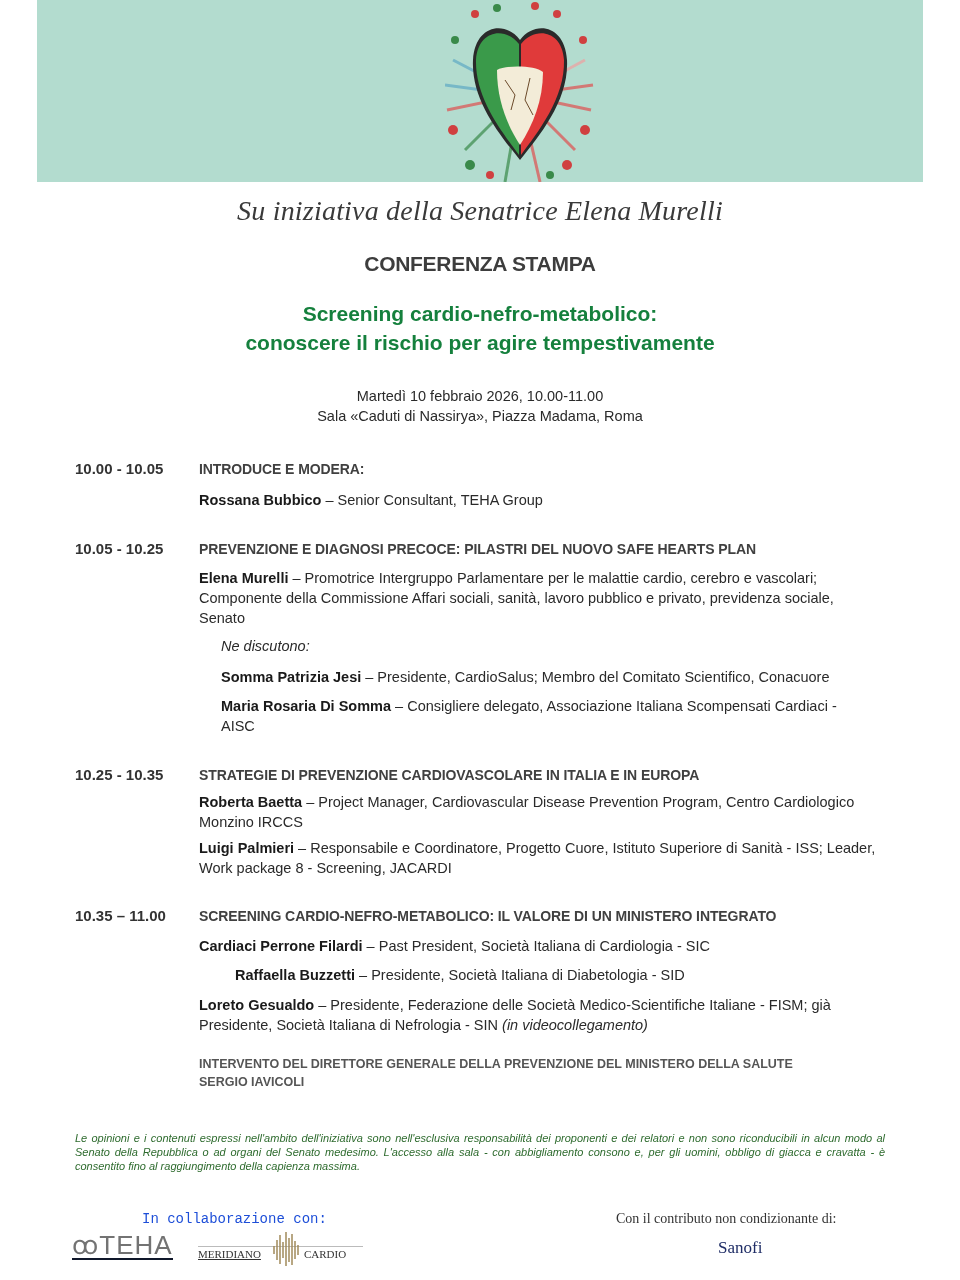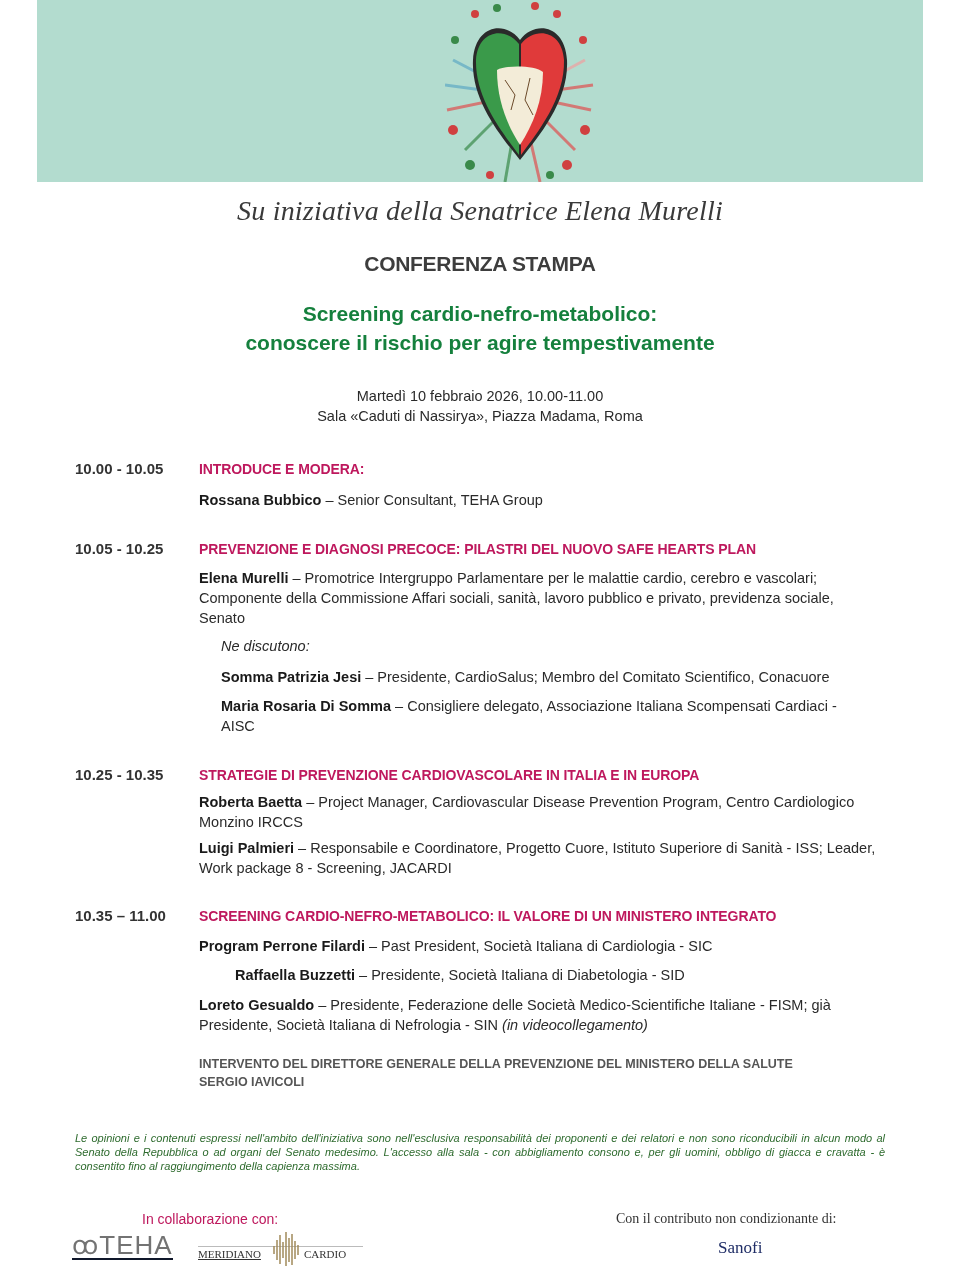--- a/index.html
+++ b/index.html
@@ -6,28 +6,28 @@
   body{width:960px;height:1280px;position:relative;overflow:hidden;font-family:"Liberation Sans",sans-serif;color:#222;}
   .banner{position:absolute;left:37px;top:0;width:886px;height:182px;background:#b3dccf;overflow:hidden;}
   .heart-wrap{position:absolute;left:408px;top:0;width:150px;height:182px;}
   .subtitle{position:absolute;left:0;top:195px;width:960px;text-align:center;font-family:"Liberation Serif",serif;font-style:italic;font-size:28px;color:#3a3a3a;letter-spacing:0.2px;}
   .conf{position:absolute;left:0;top:252px;width:960px;text-align:center;font-weight:bold;font-size:21px;color:#3d3d3d;letter-spacing:-0.3px;}
   .title{position:absolute;left:0;top:299px;width:960px;text-align:center;font-weight:bold;font-size:21px;line-height:29px;color:#15803d;}
   .when{position:absolute;left:0;top:386px;width:960px;text-align:center;font-size:14.5px;line-height:20px;color:#2a2a2a;}
   .agenda{position:absolute;left:75px;top:460px;width:820px;}
   .block{position:absolute;left:0;width:820px;}
   .time{position:absolute;left:0;top:0;font-weight:bold;font-size:15px;color:#333;white-space:nowrap;}
-  .topic{position:absolute;left:124px;top:1px;font-weight:bold;font-size:14px;color:#be185d;white-space:nowrap;letter-spacing:-0.1px;}
+  .topic{position:absolute;left:124px;top:1px;font-weight:bold;font-size:14px;color:#404040;white-space:nowrap;letter-spacing:-0.1px;}
   .speaker{position:absolute;left:124px;width:680px;font-size:14.5px;line-height:20px;color:#2a2a2a;}
   .speaker b{color:#1a1a1a;}
   .speaker.indent{left:146px;}
   .nediscutono{position:absolute;left:146px;font-style:italic;font-size:14.5px;color:#2a2a2a;}
   .intervento{position:absolute;left:124px;width:680px;font-weight:bold;font-size:12.5px;line-height:18px;color:#555;}
   .disclaimer{position:absolute;left:75px;top:1131px;width:810px;font-style:italic;font-size:11px;line-height:14px;color:#2e6b2e;text-align:justify;}
-  .collab-label{position:absolute;left:142px;top:1211px;font-family:Liberation Sans, sans-serif;font-size:14px;color:#be185d;}
+  .collab-label{position:absolute;left:142px;top:1211px;font-family:Liberation Mono, monospace;font-size:14px;color:#1d4ed8;}
   .contrib-label{position:absolute;left:616px;top:1211px;font-family:"Liberation Serif",serif;font-size:14px;color:#333;}
   .teha{position:absolute;left:72px;top:1232px;font-family:Liberation Sans, sans-serif;font-size:26px;color:#737373;letter-spacing:1px;border-bottom:2px solid #0f172a;line-height:26px;}
   .meridiano{position:absolute;left:198px;top:1232px;width:165px;height:34px;}
   .meridiano .txt{position:absolute;top:16px;font-family:"Liberation Serif",serif;font-size:11px;color:#333;}
   .sanofi{position:absolute;left:718px;top:1238px;font-family:"Liberation Serif",serif;font-size:17px;color:#1f2d66;}
 </style>
 </head>
 <body>
 
 <div class="banner">
@@ -102,21 +102,21 @@
   <div class="block" style="top:306px;">
     <div class="time">10.25 - 10.35</div>
     <div class="topic">STRATEGIE DI PREVENZIONE CARDIOVASCOLARE IN ITALIA E IN EUROPA</div>
     <div class="speaker" style="top:26px;"><b>Roberta Baetta</b><span> – Project Manager, Cardiovascular Disease Prevention Program, Centro Cardiologico Monzino IRCCS</span></div>
     <div class="speaker" style="top:72px;"><b>Luigi Palmieri</b><span> – Responsabile e Coordinatore, Progetto Cuore, Istituto Superiore di Sanità - ISS; Leader, Work package 8 - Screening, JACARDI</span></div>
   </div>
 
   <div class="block" style="top:447px;">
     <div class="time">10.35 – 11.00</div>
     <div class="topic">SCREENING CARDIO-NEFRO-METABOLICO: IL VALORE DI UN MINISTERO INTEGRATO</div>
-    <div class="speaker" style="top:29px;"><b>Program Perrone Filardi</b><span> – Past President, Società Italiana di Cardiologia - SIC</span></div>
+    <div class="speaker" style="top:29px;"><b>Cardiaci Perrone Filardi</b><span> – Past President, Società Italiana di Cardiologia - SIC</span></div>
     <div class="speaker" style="top:58px;margin-left:36px;"><b>Raffaella Buzzetti</b><span> – Presidente, Società Italiana di Diabetologia - SID</span></div>
     <div class="speaker" style="top:88px;"><b>Loreto Gesualdo</b><span> – Presidente, Federazione delle Società Medico-Scientifiche Italiane - FISM; già Presidente, Società Italiana di Nefrologia - SIN </span><i>(in videocollegamento)</i></div>
     <div class="intervento" style="top:148px;">
       <div>INTERVENTO DEL DIRETTORE GENERALE DELLA PREVENZIONE DEL MINISTERO DELLA SALUTE</div>
       <div>SERGIO IAVICOLI</div>
     </div>
   </div>
 </div>
 
 <div class="disclaimer">Le opinioni e i contenuti espressi nell'ambito dell'iniziativa sono nell'esclusiva responsabilità dei proponenti e dei relatori e non sono riconducibili in alcun modo al Senato della Repubblica o ad organi del Senato medesimo. L'accesso alla sala - con abbigliamento consono e, per gli uomini, obbligo di giacca e cravatta - è consentito fino al raggiungimento della capienza massima.</div>

